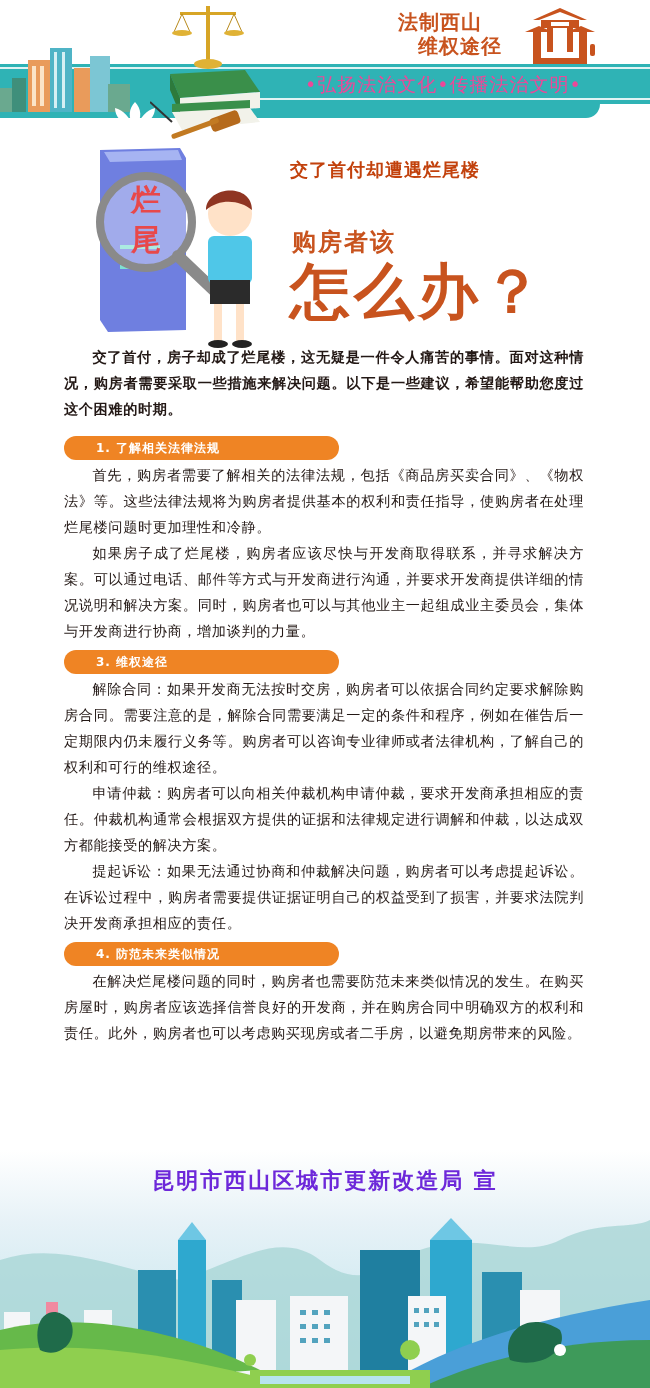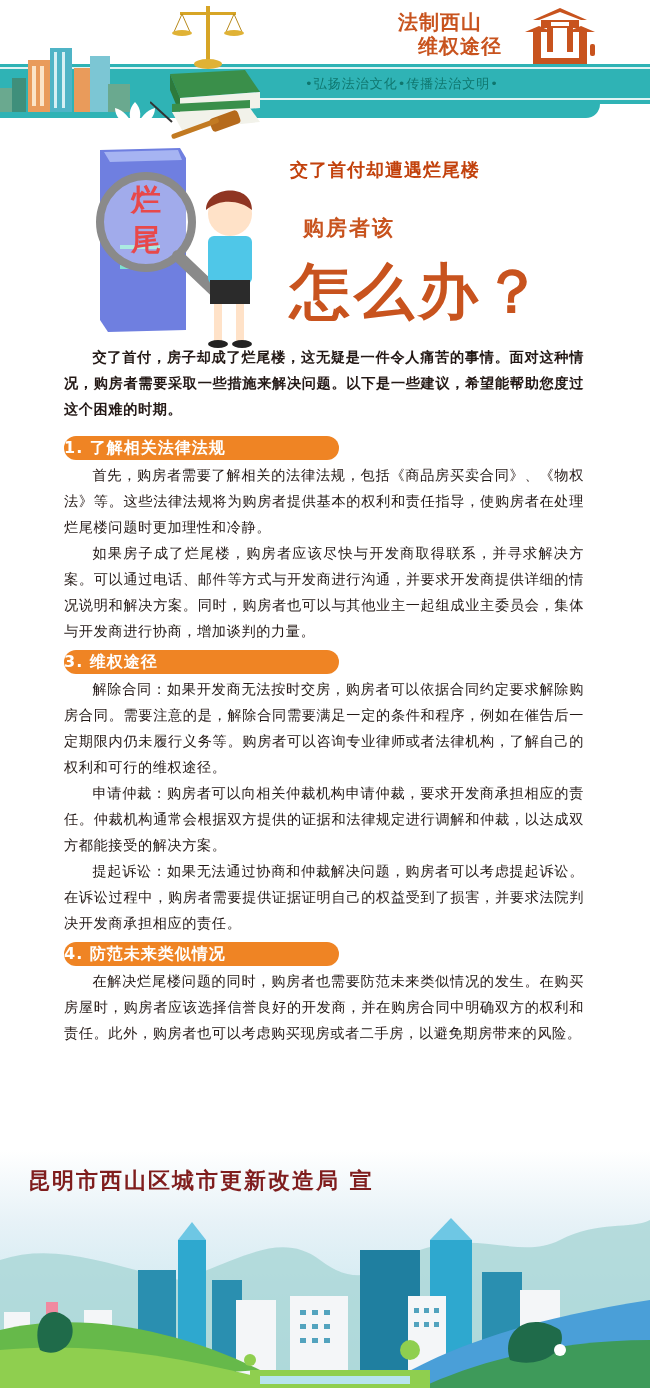--- a/index.html
+++ b/index.html
@@ -12,39 +12,39 @@
   .banner-band-line { position: absolute; left: 0; top: 67px; width: 650px; height: 2px; background: #ffffff; opacity: .85; }
   .banner-band-line2 { position: absolute; left: 240px; top: 98px; width: 410px; height: 2px; background: #ffffff; opacity: .85; }
   .banner-bottom { position: absolute; left: 0; top: 104px; width: 600px; height: 14px; background: #2fb3b5; border-bottom-right-radius: 14px; }
   .lotus { position: absolute; left: 105px; top: 100px; width: 60px; height: 30px; }
   .buildings-left { position: absolute; left: 0; top: 40px; width: 140px; height: 72px; }
   .scales { position: absolute; left: 168px; top: 2px; width: 80px; height: 70px; }
   .books { position: absolute; left: 150px; top: 52px; width: 120px; height: 88px; }
   .slogan-top { position: absolute; left: 365px; top: 10px; width: 150px; text-align: center; color: #c8531e; font-weight: bold; font-size: 20px; line-height: 24px; letter-spacing: 1px; }
   .gate { position: absolute; left: 525px; top: 6px; width: 70px; height: 60px; }
   .seal { position: absolute; left: 590px; top: 44px; width: 5px; height: 12px; background: #c8531e; border-radius: 2px; }
-  .slogan-band { position: absolute; left: 305px; top: 70px; width: 345px; height: 28px; color: #0f766e; font-size: 13px; line-height: 28px; letter-spacing: 1px; white-space: nowrap; }
+  .slogan-band { position: absolute; left: 305px; top: 70px; width: 345px; height: 28px; color: #ec4899; font-size: 19px; line-height: 28px; letter-spacing: 1px; white-space: nowrap; }
 
   
   .hero-illustration { position: absolute; left: 90px; top: 140px; width: 170px; height: 210px; }
   .hero-sub { position: absolute; left: 290px; top: 158px; font-size: 18px; font-weight: bold; color: #c2410c; letter-spacing: 1px; }
-  .hero-q1 { position: absolute; left: 292px; top: 214px; font-size: 21px; font-weight: bold; color: #c8531e; letter-spacing: 2px; margin-left: 11px; }
+  .hero-q1 { position: absolute; left: 292px; top: 226px; font-size: 24px; font-weight: bold; color: #c8531e; letter-spacing: 2px; }
   .hero-q2 { position: absolute; left: 290px; top: 255px; font-size: 60px; font-weight: bold; color: #c8531e; letter-spacing: 4px; line-height: 72px; }
 
   
   .content { position: absolute; left: 64px; top: 344px; width: 520px; }
   .para { font-size: 14.2px; line-height: 26px; color: #231815; text-indent: 2em; text-align: justify; letter-spacing: 0.6px; }
   .para.bold { font-weight: bold; }
   .intro { margin-bottom: 14px; }
-  .section-pill { width: 275px; height: 24px; background: #ef8424; border-radius: 12px; color: #ffffff; font-weight: bold; font-size: 16px; line-height: 24px; letter-spacing: 1px; margin-top: 6px; margin-bottom: 2px; }
+  .section-pill { width: 275px; height: 24px; background: #ef8424; border-radius: 12px; color: #ffffff; font-weight: bold; font-size: 12px; line-height: 24px; padding-left: 32px; letter-spacing: 1px; margin-top: 6px; margin-bottom: 2px; }
 
   
   .footer-bg { position: absolute; left: 0; top: 1150px; width: 650px; height: 238px;
     background: linear-gradient(180deg, #ffffff 0%, #e7f2f7 30%, #d4ebf2 60%, #bfe3e8 100%); }
-  .footer-title { position: absolute; left: 0; top: 1166px; width: 650px; font-size: 22px; font-weight: bold; color: #7f1d1d; letter-spacing: 2px; padding-left: 28px; }
+  .footer-title { position: absolute; left: 0; top: 1166px; width: 650px; text-align: center; font-size: 22px; font-weight: bold; color: #6d28d9; letter-spacing: 2px; }
   .city { position: absolute; left: 0; top: 1200px; width: 650px; height: 188px; }
 </style>
 </head>
 <body>
 
 <div class="header">
   <div class="banner-band"></div>
   <div class="banner-band-line"></div>
   <div class="banner-band-line2"></div>
   <div class="banner-bottom"></div>

